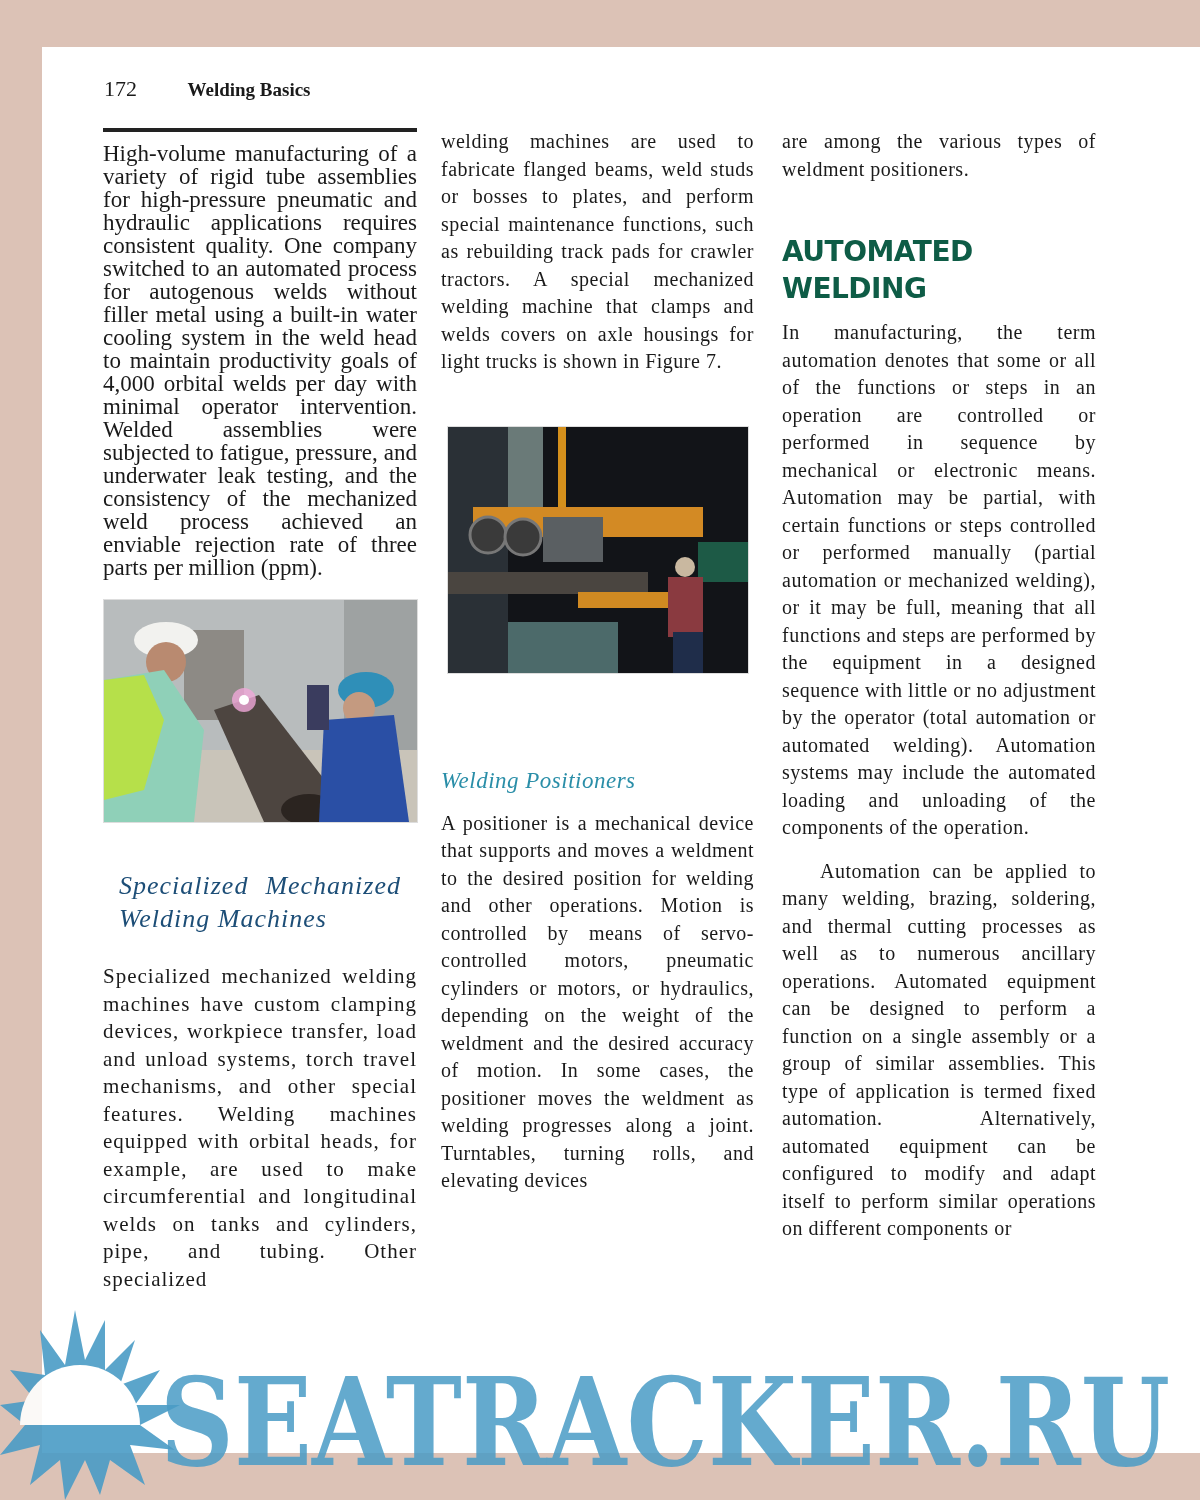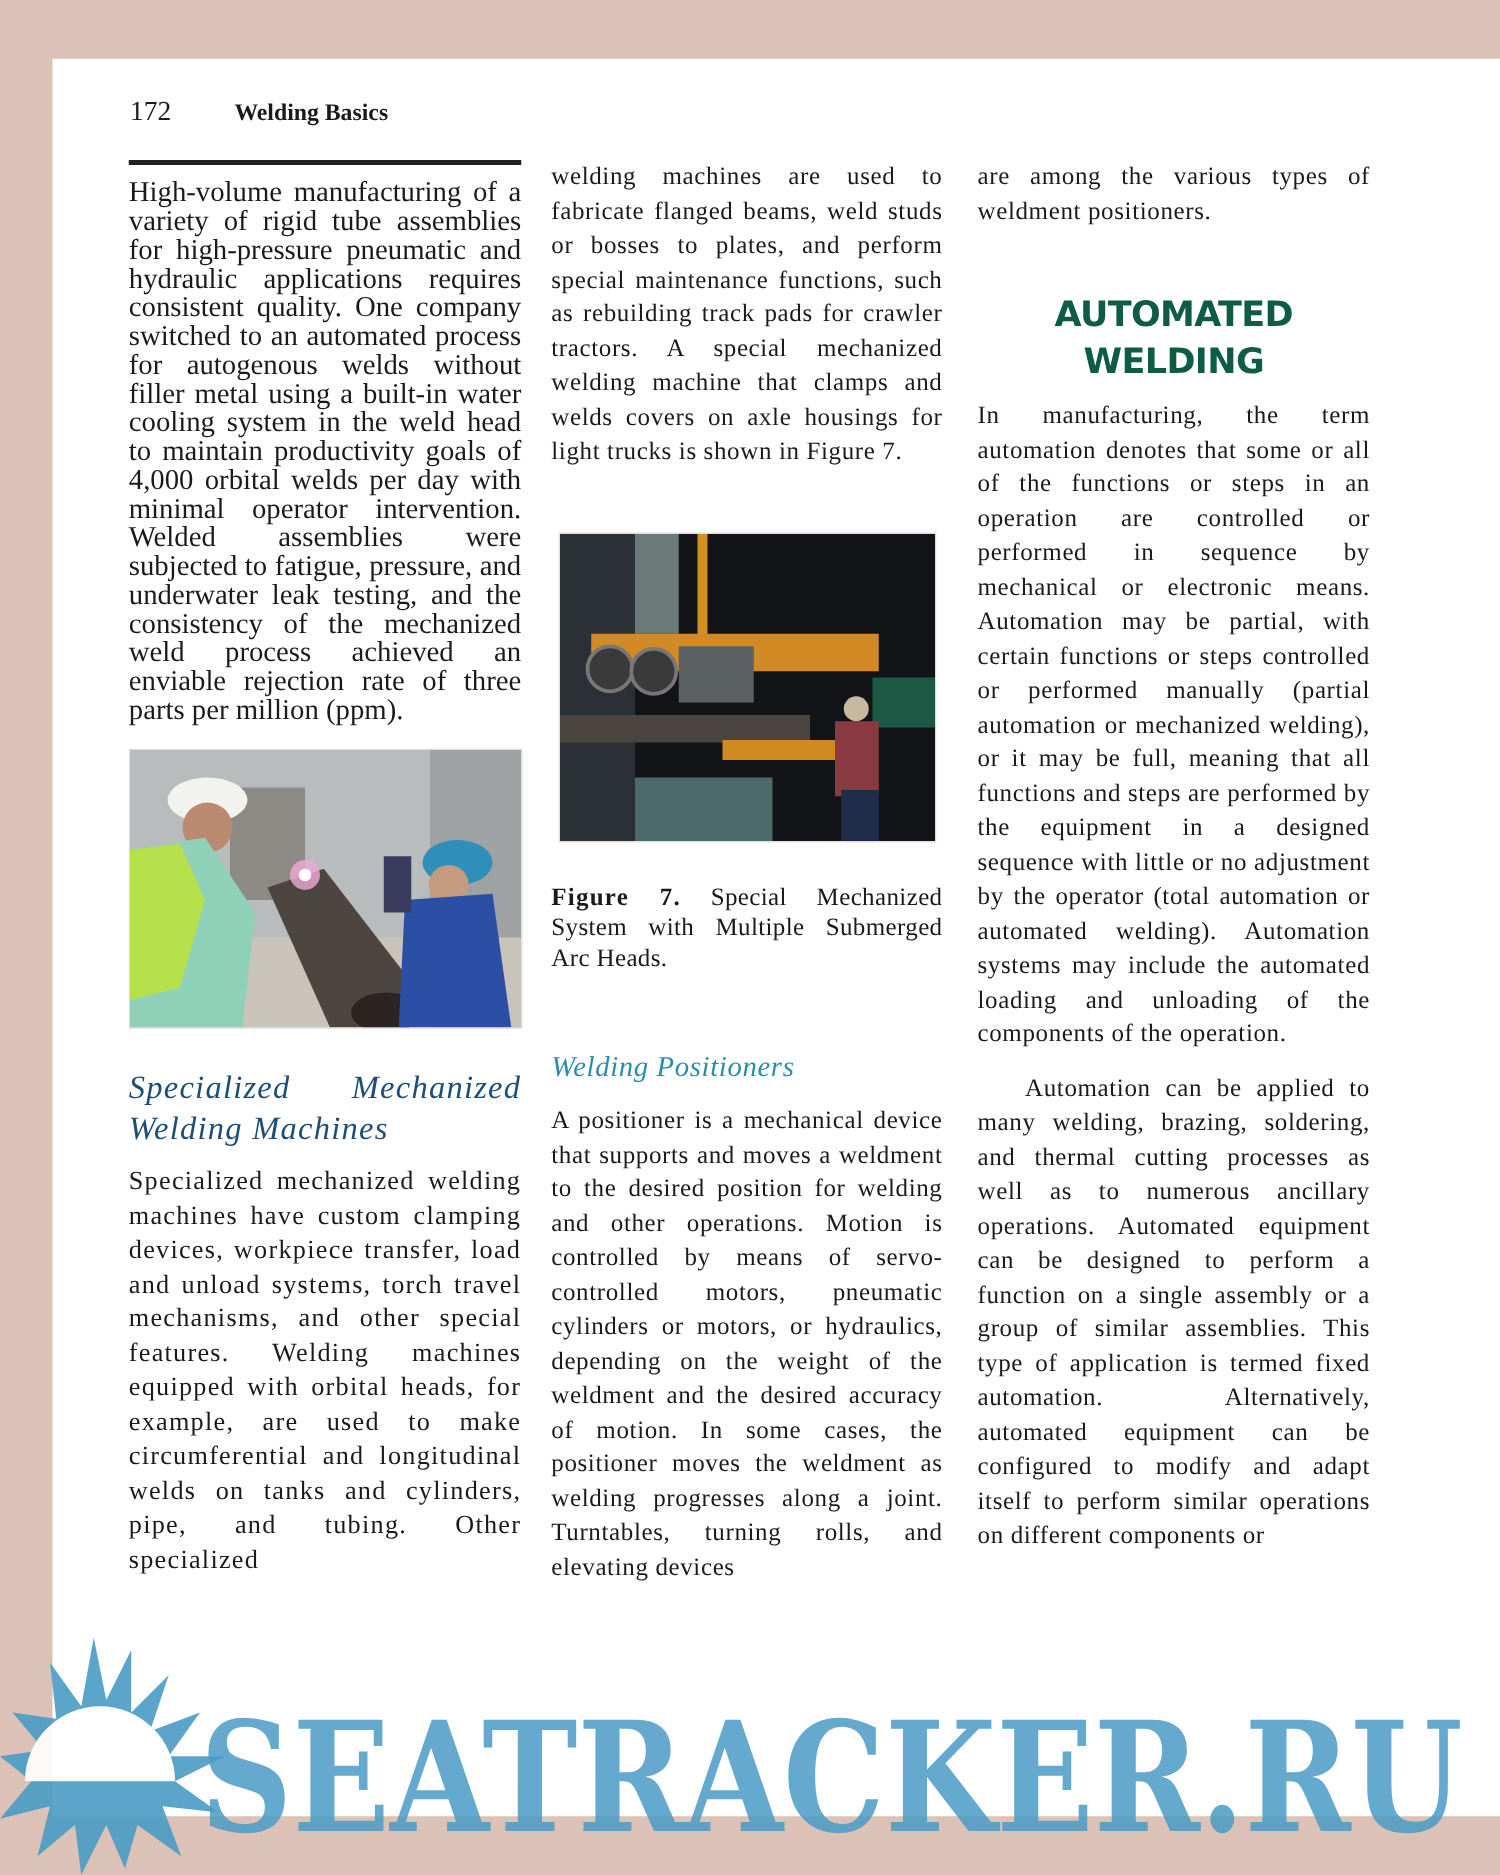--- a/index.html
+++ b/index.html
@@ -33,31 +33,31 @@
     font-family: "Liberation Serif", serif; font-weight: bold;
     font-size: 19px; line-height: 23px; margin: 0 0 8px 0;
     text-transform: uppercase;
   }
   .sidebar-rule { height: 4px; background: #222; margin: 0 0 10px 0; width: 314px; }
   .photo {
     border: 1px solid #ddd; overflow: hidden; position: relative;
   }
   .sub-head-italic {
     font-family: "Liberation Serif", serif; font-style: italic;
-    color: #1d4e77; font-size: 26px; line-height: 33px; margin: 0; text-align: justify;
+    color: #1d4e77; font-size: 26px; line-height: 33px; margin: 16px; text-align: justify;
     letter-spacing: 1px;
   }
   .sub-head-teal {
     font-family: "Liberation Serif", serif; font-style: italic; font-weight: normal;
     color: #2a8ea8; font-size: 23px; line-height: 30px; margin: 0;
     letter-spacing: 0.5px;
   }
   .main-head {
     font-family: "DejaVu Sans", sans-serif; font-weight: bold; color: #0e5c46;
-    font-size: 28px; line-height: 37px; margin: 0; letter-spacing: -0.5px; text-align: center;
+    font-size: 28px; line-height: 37px; margin: 0; letter-spacing: -0.5px;
   }
   .caption {
     font-family: "Liberation Serif", serif; font-size: 20px; line-height: 24.5px; margin: 0;
     text-align: justify; letter-spacing: 0.3px;
   }
   .caption b { font-weight: bold; letter-spacing: 1px; }
   .indent { text-indent: 38px; }
   .watermark {
     position: absolute; left: 0; top: 1290px; width: 965px; height: 210px; pointer-events: none;
   }
@@ -125,24 +125,20 @@
       <rect x="0" y="145" width="200" height="22" fill="#4a4540"></rect>
       <rect x="130" y="165" width="90" height="16" fill="#d08a22"></rect>
       <rect x="60" y="195" width="110" height="51" fill="#4c6a6a"></rect>
       <rect x="220" y="150" width="35" height="60" fill="#8a3a40"></rect>
       <rect x="225" y="205" width="30" height="41" fill="#1f2d4a"></rect>
       <circle cx="237" cy="140" r="10" fill="#c9b8a0"></circle>
     </svg>
   </div>
 
   <div style="height:32px"></div>
-  <p class="caption">
-    <b>Figure 7.</b>
-    <span>Special Mechanized System with Multiple Submerged Arc Heads.</span>
-  </p>
 
   <div style="height:60px"></div>
   <p class="sub-head-teal">Welding Positioners</p>
   <div style="height:14px"></div>
   <p class="body-text">A positioner is a mechanical device that supports and moves a weldment to the desired position for welding and other operations. Motion is controlled by means of servo-controlled motors, pneumatic cylinders or motors, or hydraulics, depending on the weight of the weldment and the desired accuracy of motion. In some cases, the positioner moves the weldment as welding progresses along a joint. Turntables, turning rolls, and elevating devices</p>
 </div>
 
 <div class="col col3">
   <p class="body-text">are among the various types of weldment positioners.</p>
   <div style="height:50px"></div>

